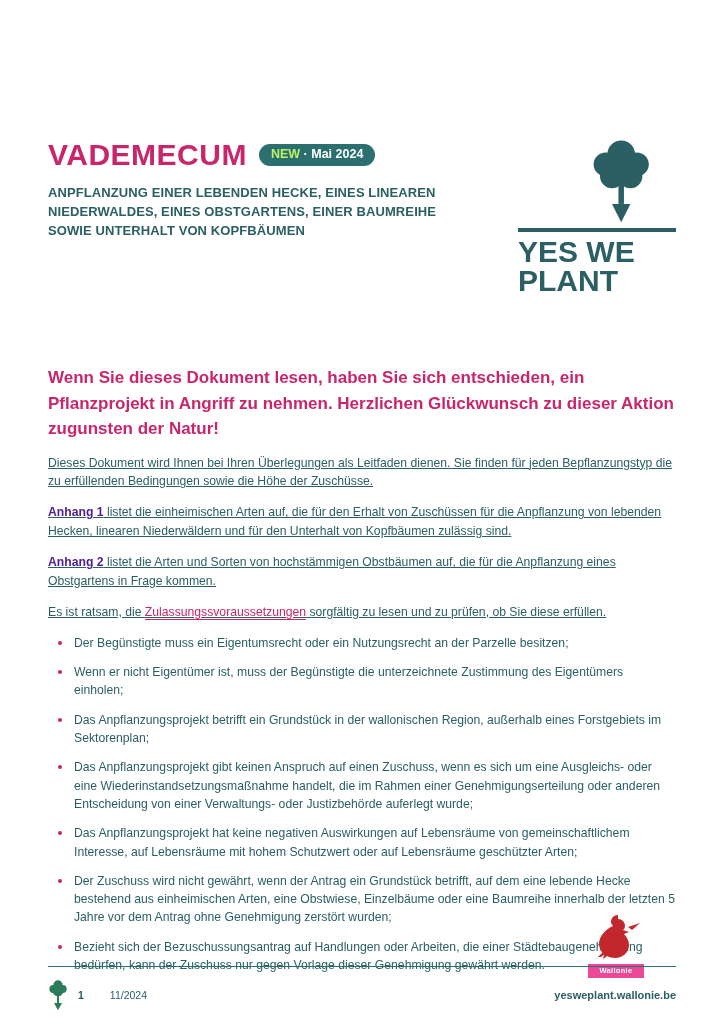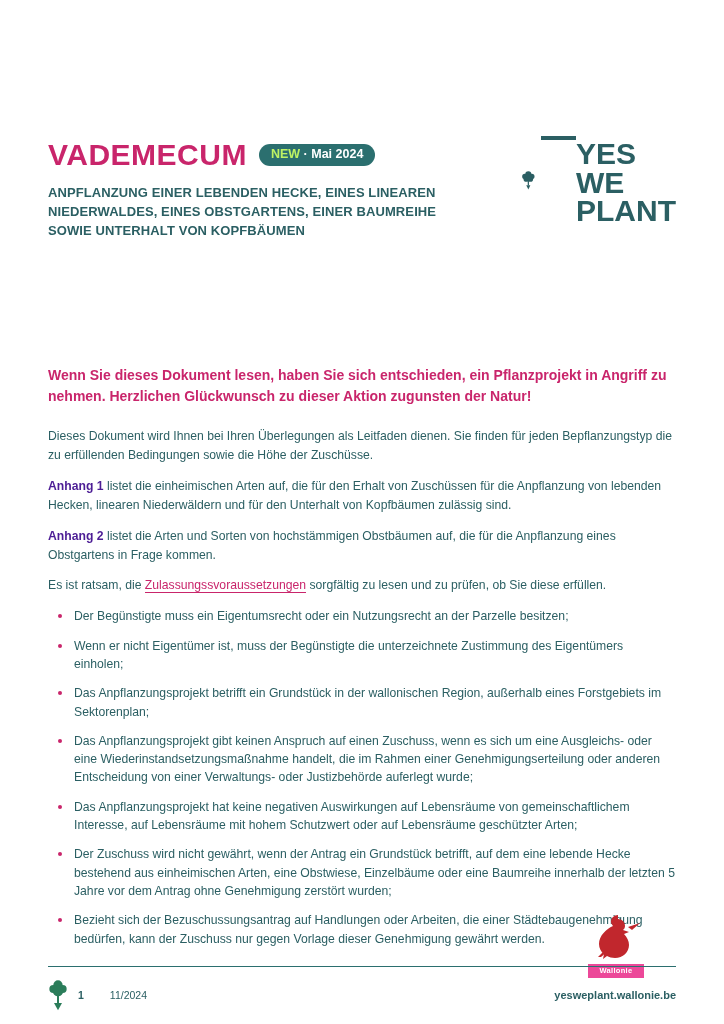--- a/index.html
+++ b/index.html
@@ -66,22 +66,22 @@
     font-weight: bold;
     color: #2b5f63;
     line-height: 1.45;
     letter-spacing: 0.1px;
   }
 
   
   .logo {
     width: 160px;
     display: flex;
-    flex-direction: row;
-    align-items: flex-start;
+    flex-direction: column;
+    align-items: flex-end;
     margin-top: -6px;
   }
   .logo-mark {
     height: 92px;
     display: block;
   }
   .logo-rule {
     width: 158px;
     height: 4px;
     background: #2b5f63;
@@ -103,27 +103,28 @@
     position: absolute;
     left: 48px;
     top: 365px;
     width: 628px;
     font-size: 12.2px;
     line-height: 1.55;
   }
   .intro {
     color: #c9256b;
     font-weight: bold;
-    font-size: 14px;
+    font-size: 17px;
     line-height: 1.5;
-    margin-bottom: 20px;
+    margin-bottom: 12px;
   }
   p.para {
     margin: 0 0 12px 0;
     color: #2b5f63;
+    text-decoration: underline;
   }
   .anhang {
     color: #4c1d95;
     font-weight: bold;
   }
   .link {
     color: #c9256b;
     border-bottom: 1px solid #c9256b;
     text-align: right;
   }

